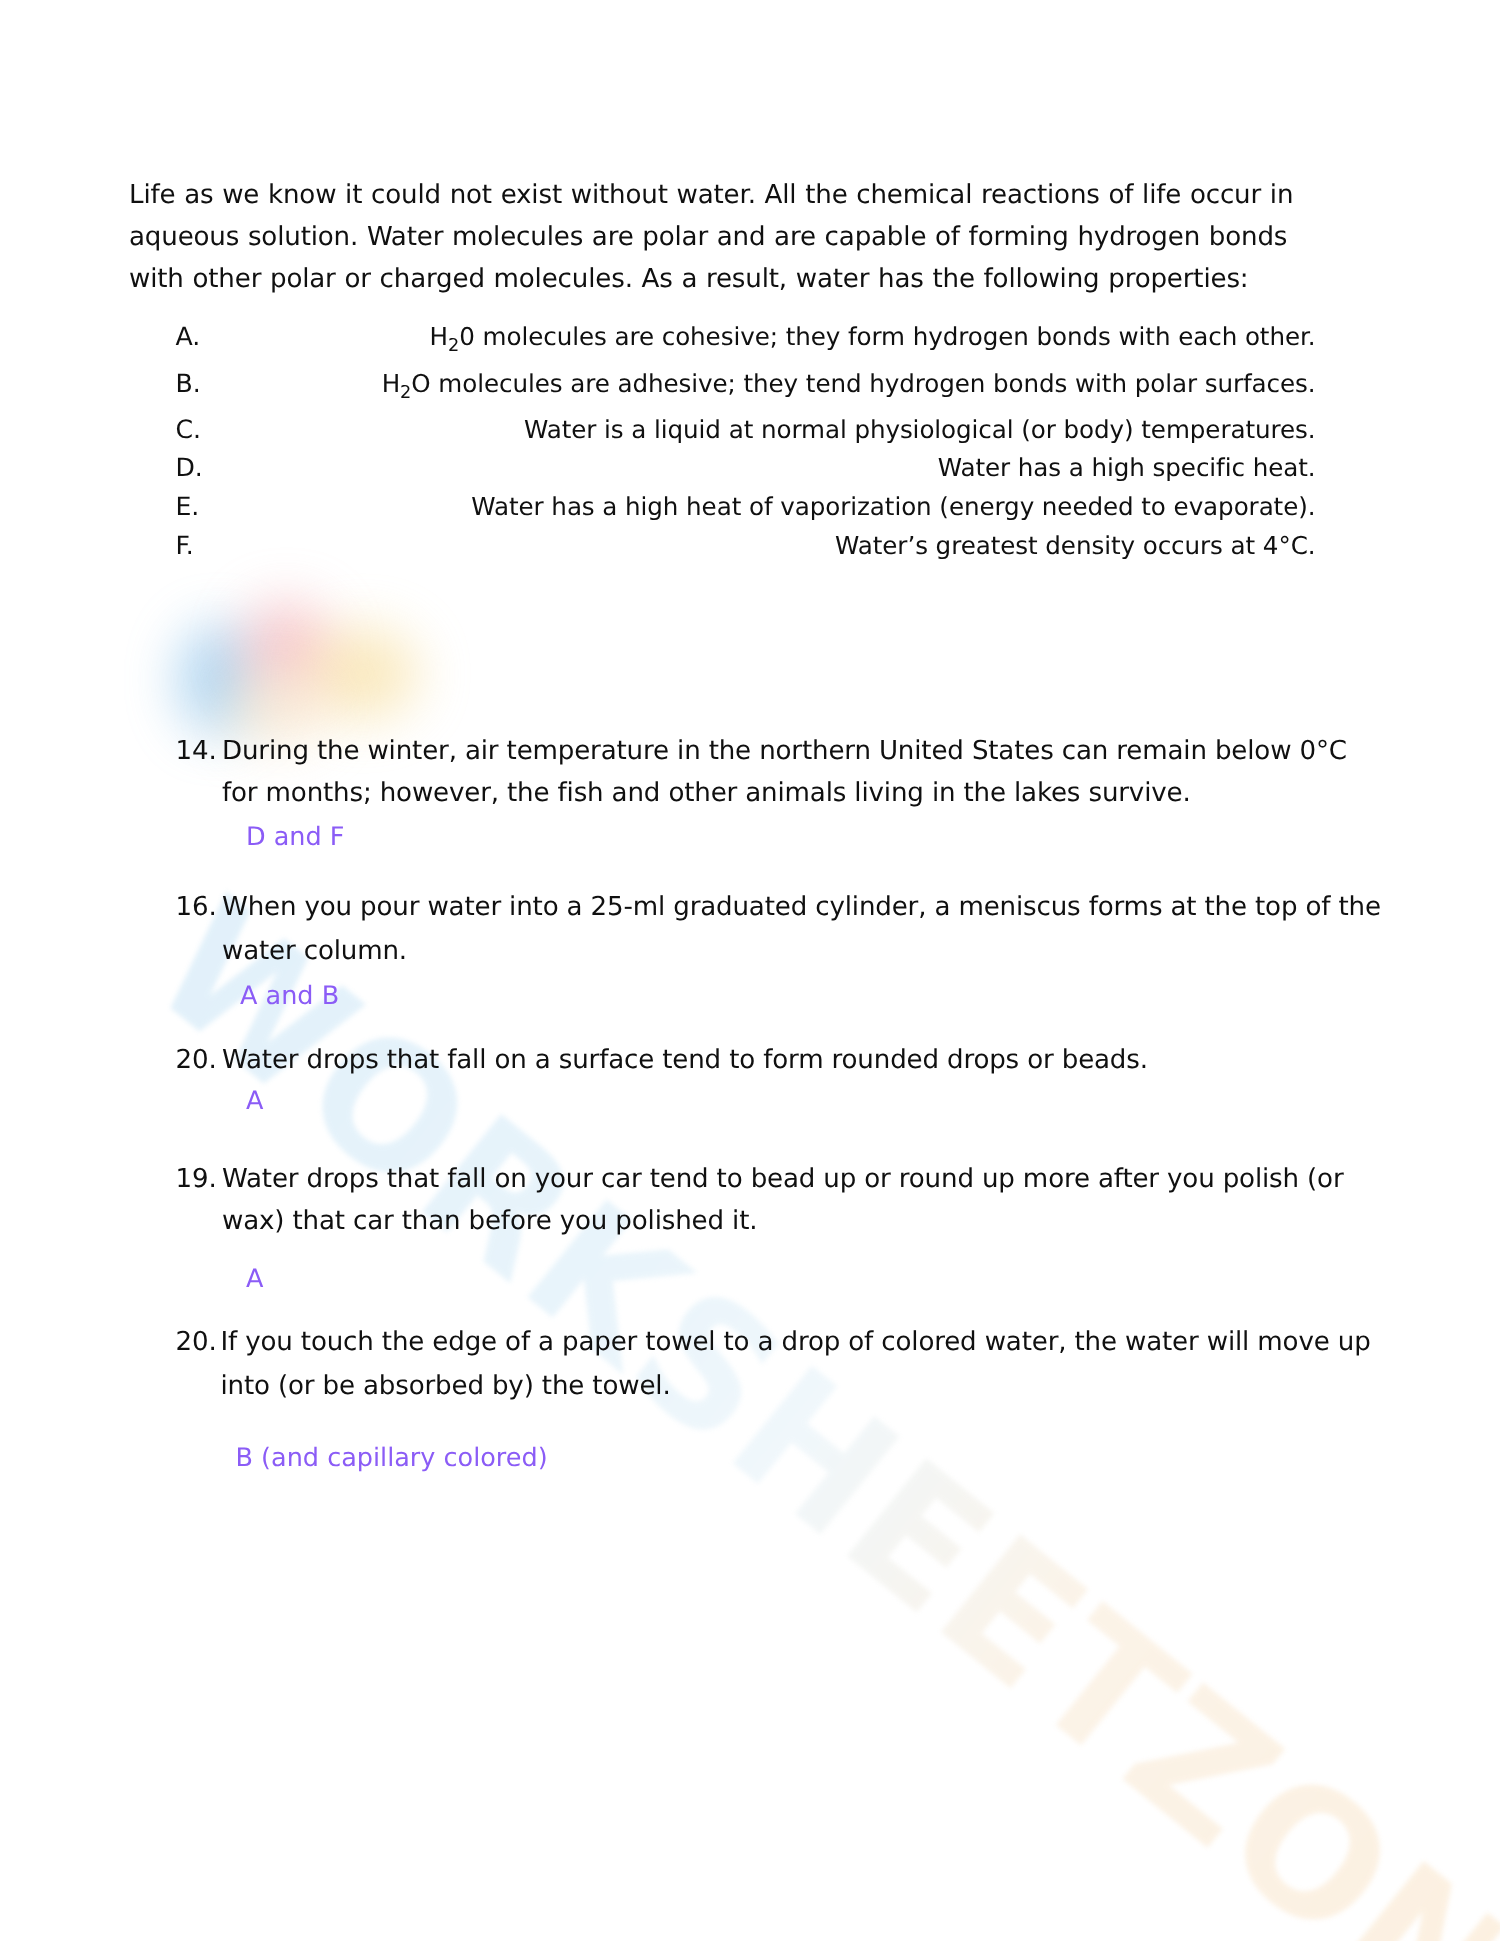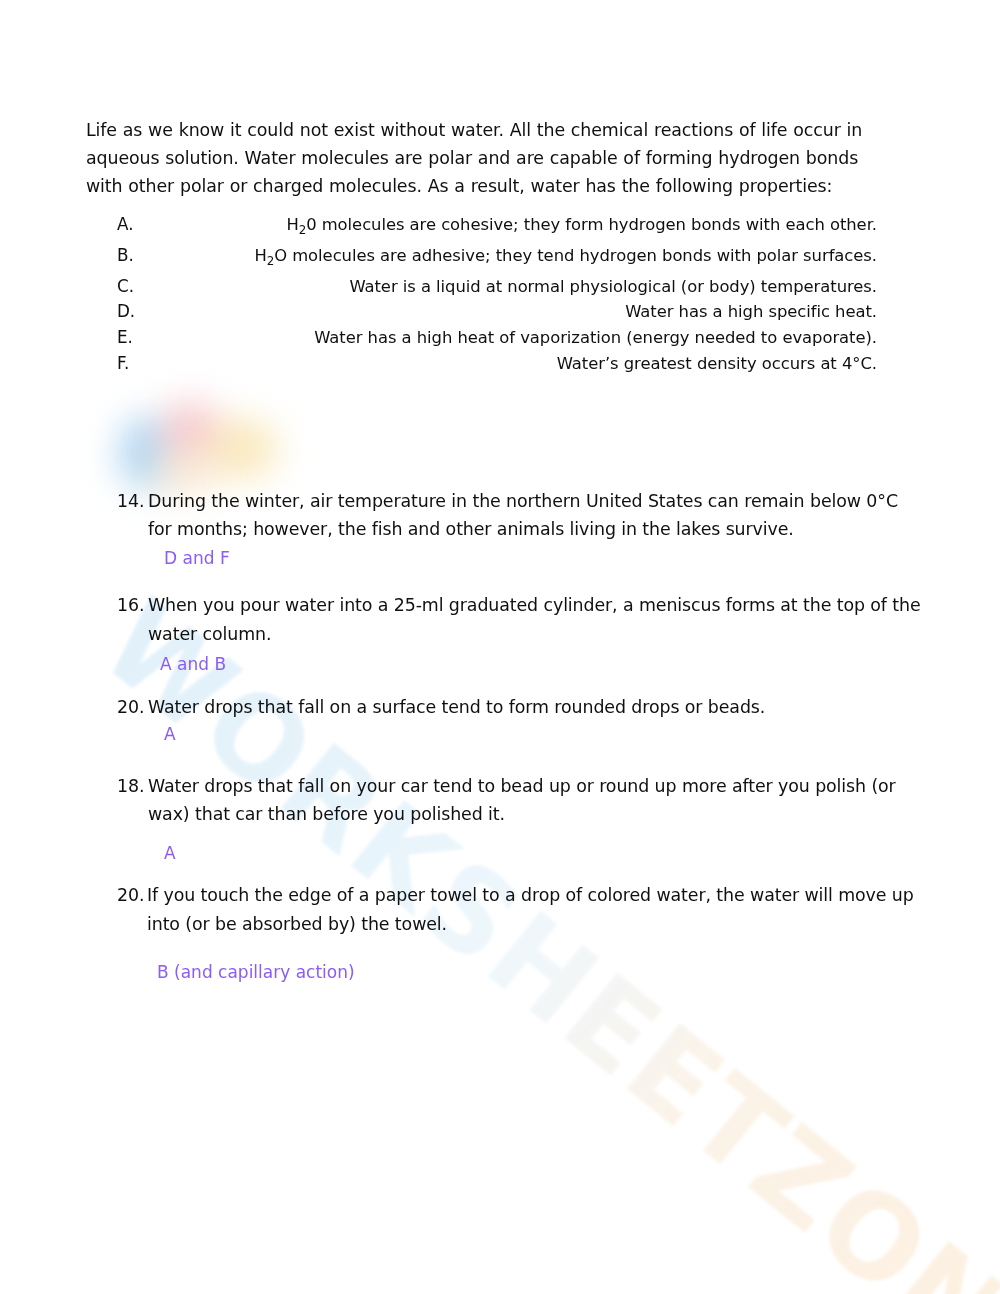--- a/index.html
+++ b/index.html
@@ -192,28 +192,28 @@
     <div class="question-block" style="margin-top:18px;">
       <div class="q-row">
         <span class="q-number">20.</span>
         <span class="q-text">Water drops that fall on a surface tend to form rounded drops or beads.</span>
       </div>
       <div class="q-answer" style="margin-left:47px;margin-top:2px;">A</div>
     </div>
 
     <div class="question-block" style="margin-top:27px;">
       <div class="q-row">
-        <span class="q-number">18.</span>
+        <span class="q-number">19.</span>
         <span class="q-text">Water drops that fall on your car tend to bead up or round up more after you polish (or wax) that car than before you polished it.</span>
       </div>
       <div class="q-answer" style="margin-left:47px;margin-top:14px;">A</div>
     </div>
 
     <div class="question-block" style="margin-top:17px;">
       <div class="q-row">
         <span class="q-number tight">20.</span>
         <span class="q-text">If you touch the edge of a paper towel to a drop of colored water, the water will move up into (or be absorbed by) the towel.</span>
       </div>
-      <div class="q-answer" style="margin-left:40px;margin-top:23px;">B (and capillary action)</div>
+      <div class="q-answer" style="margin-left:40px;margin-top:23px;">B (and capillary colored)</div>
     </div>
 
   </div>
 </div>
 
 </body></html>

